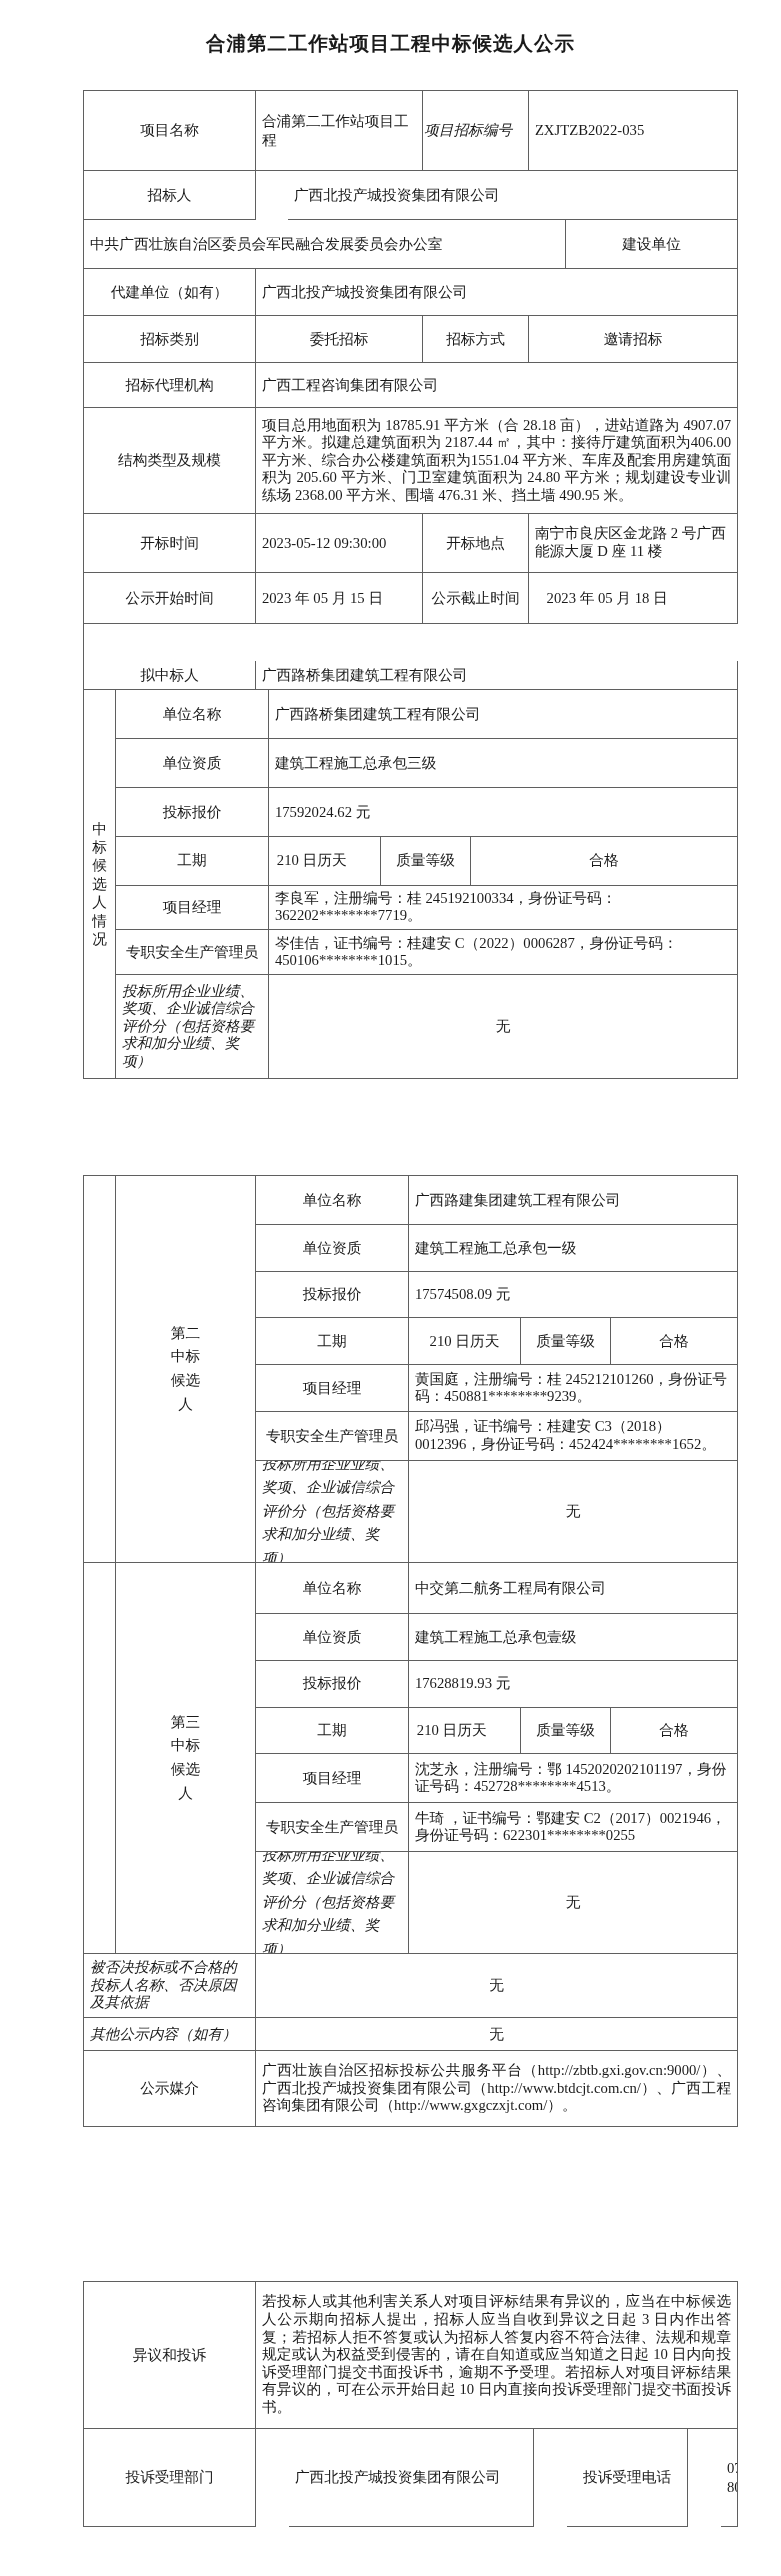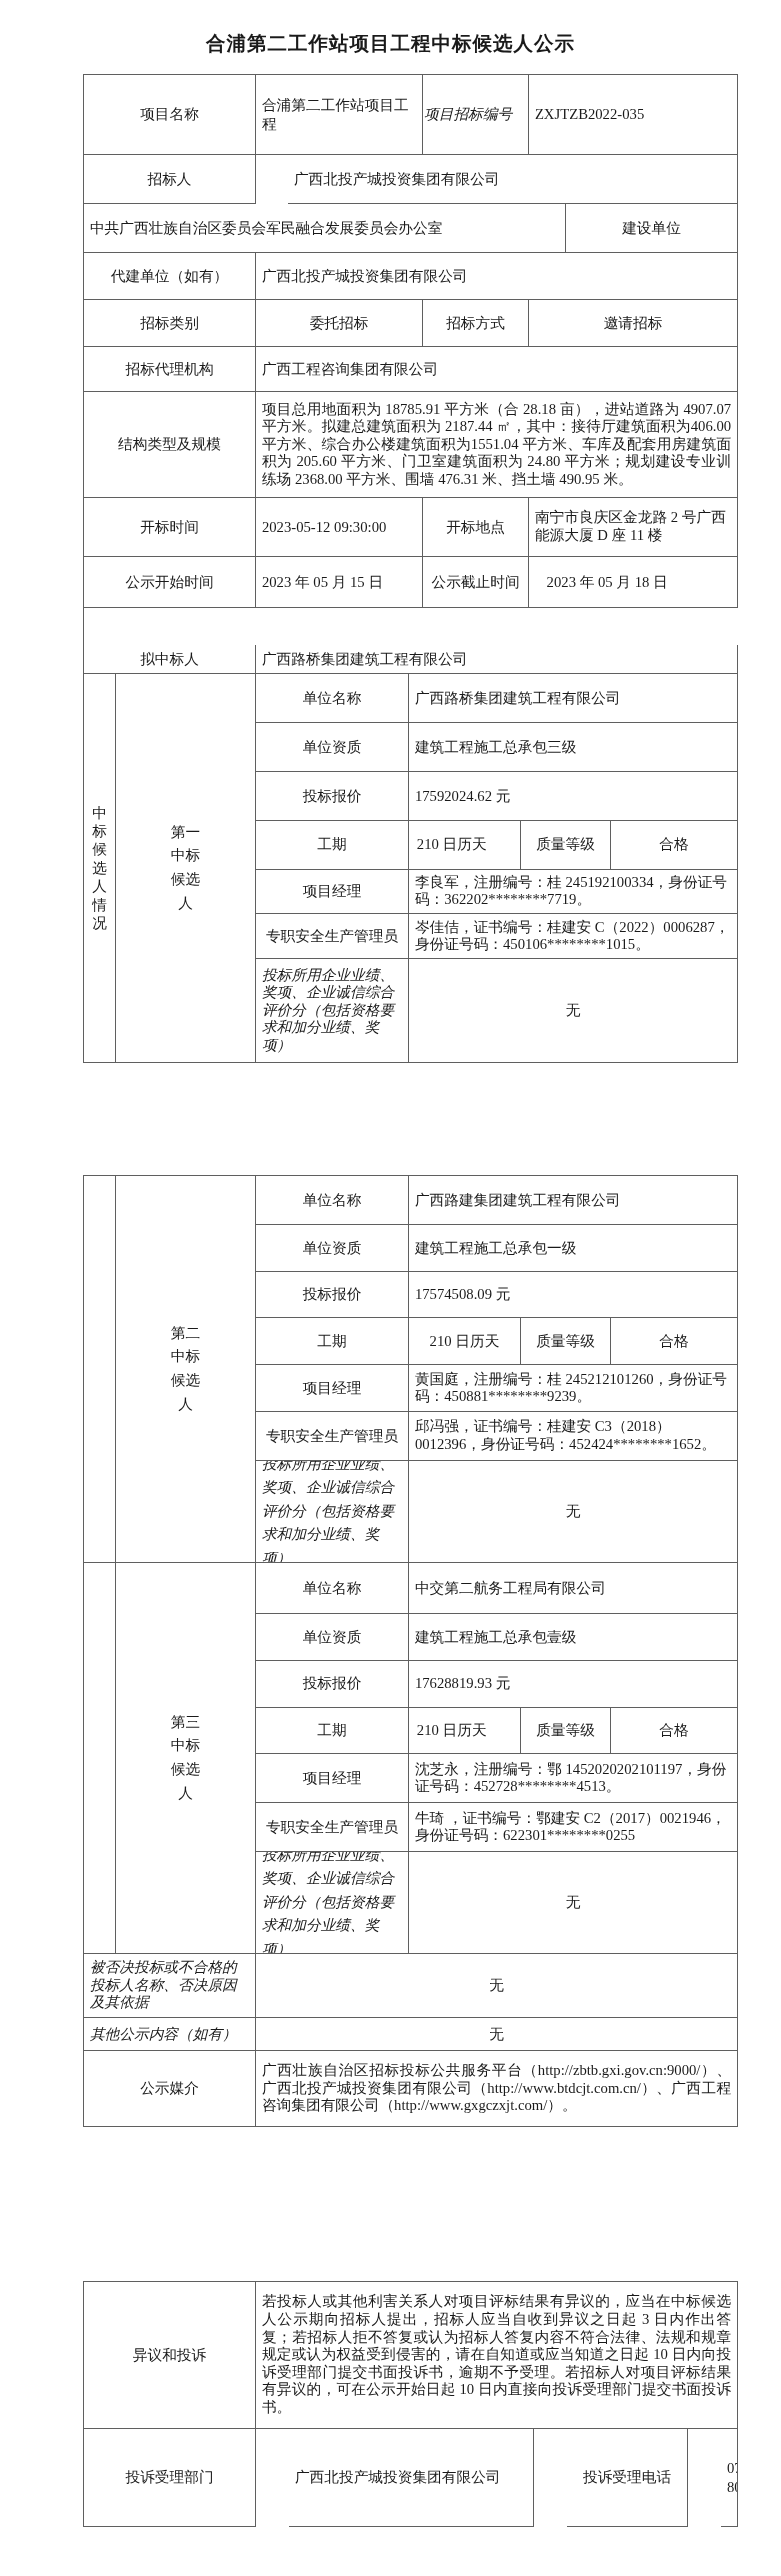--- a/index.html
+++ b/index.html
@@ -37,21 +37,21 @@
   .lh18 { line-height:17.6px; }
   .smallpad { padding:2px 7.8px; }
 </style>
 </head>
 <body>
 
 <div class="page">
 
   <div class="doc-title">合浦第二工作站项目工程中标候选人公示</div>
 
-  <div class="seg" style="top:74px;">
+  <div class="seg" style="top:90px;">
 
     <div class="row" style="height:80px;">
       <div class="cell lab w176">项目名称</div>
       <div class="cell val w171">合浦第二工作站项目工程</div>
       <div class="cell labL w108 narrow">项目招标编号</div>
       <div class="cell val grow">ZXJTZB2022-035</div>
     </div>
 
     <div class="row" style="height:49px;gap:32px;">
       <div class="cell lab w176">招标人</div>
@@ -101,23 +101,20 @@
       <div class="cell val grow" style="padding-left:17.6px;">2023 年 05 月 18 日</div>
     </div>
 
     <div class="row" style="height:29px;margin-top:37px;">
       <div class="cell lab w176">拟中标人</div>
       <div class="cell val grow">广西路桥集团建筑工程有限公司</div>
     </div>
 
     <div class="row" style="height:389px;">
       <div class="cell lab w33 narrow">中标候选人情况</div>
-      <div class="cell lab w143">
-          <span class="rank-wrap">第一中标候选人</span>
-        </div>
       <div class="col">
         <div class="row" style="height:49px;">
           <div class="cell lab w157">单位名称</div>
           <div class="cell val grow">广西路桥集团建筑工程有限公司</div>
         </div>
         <div class="row" style="height:49px;">
           <div class="cell lab w157">单位资质</div>
           <div class="cell val grow">建筑工程施工总承包三级</div>
         </div>
         <div class="row" style="height:49px;">

